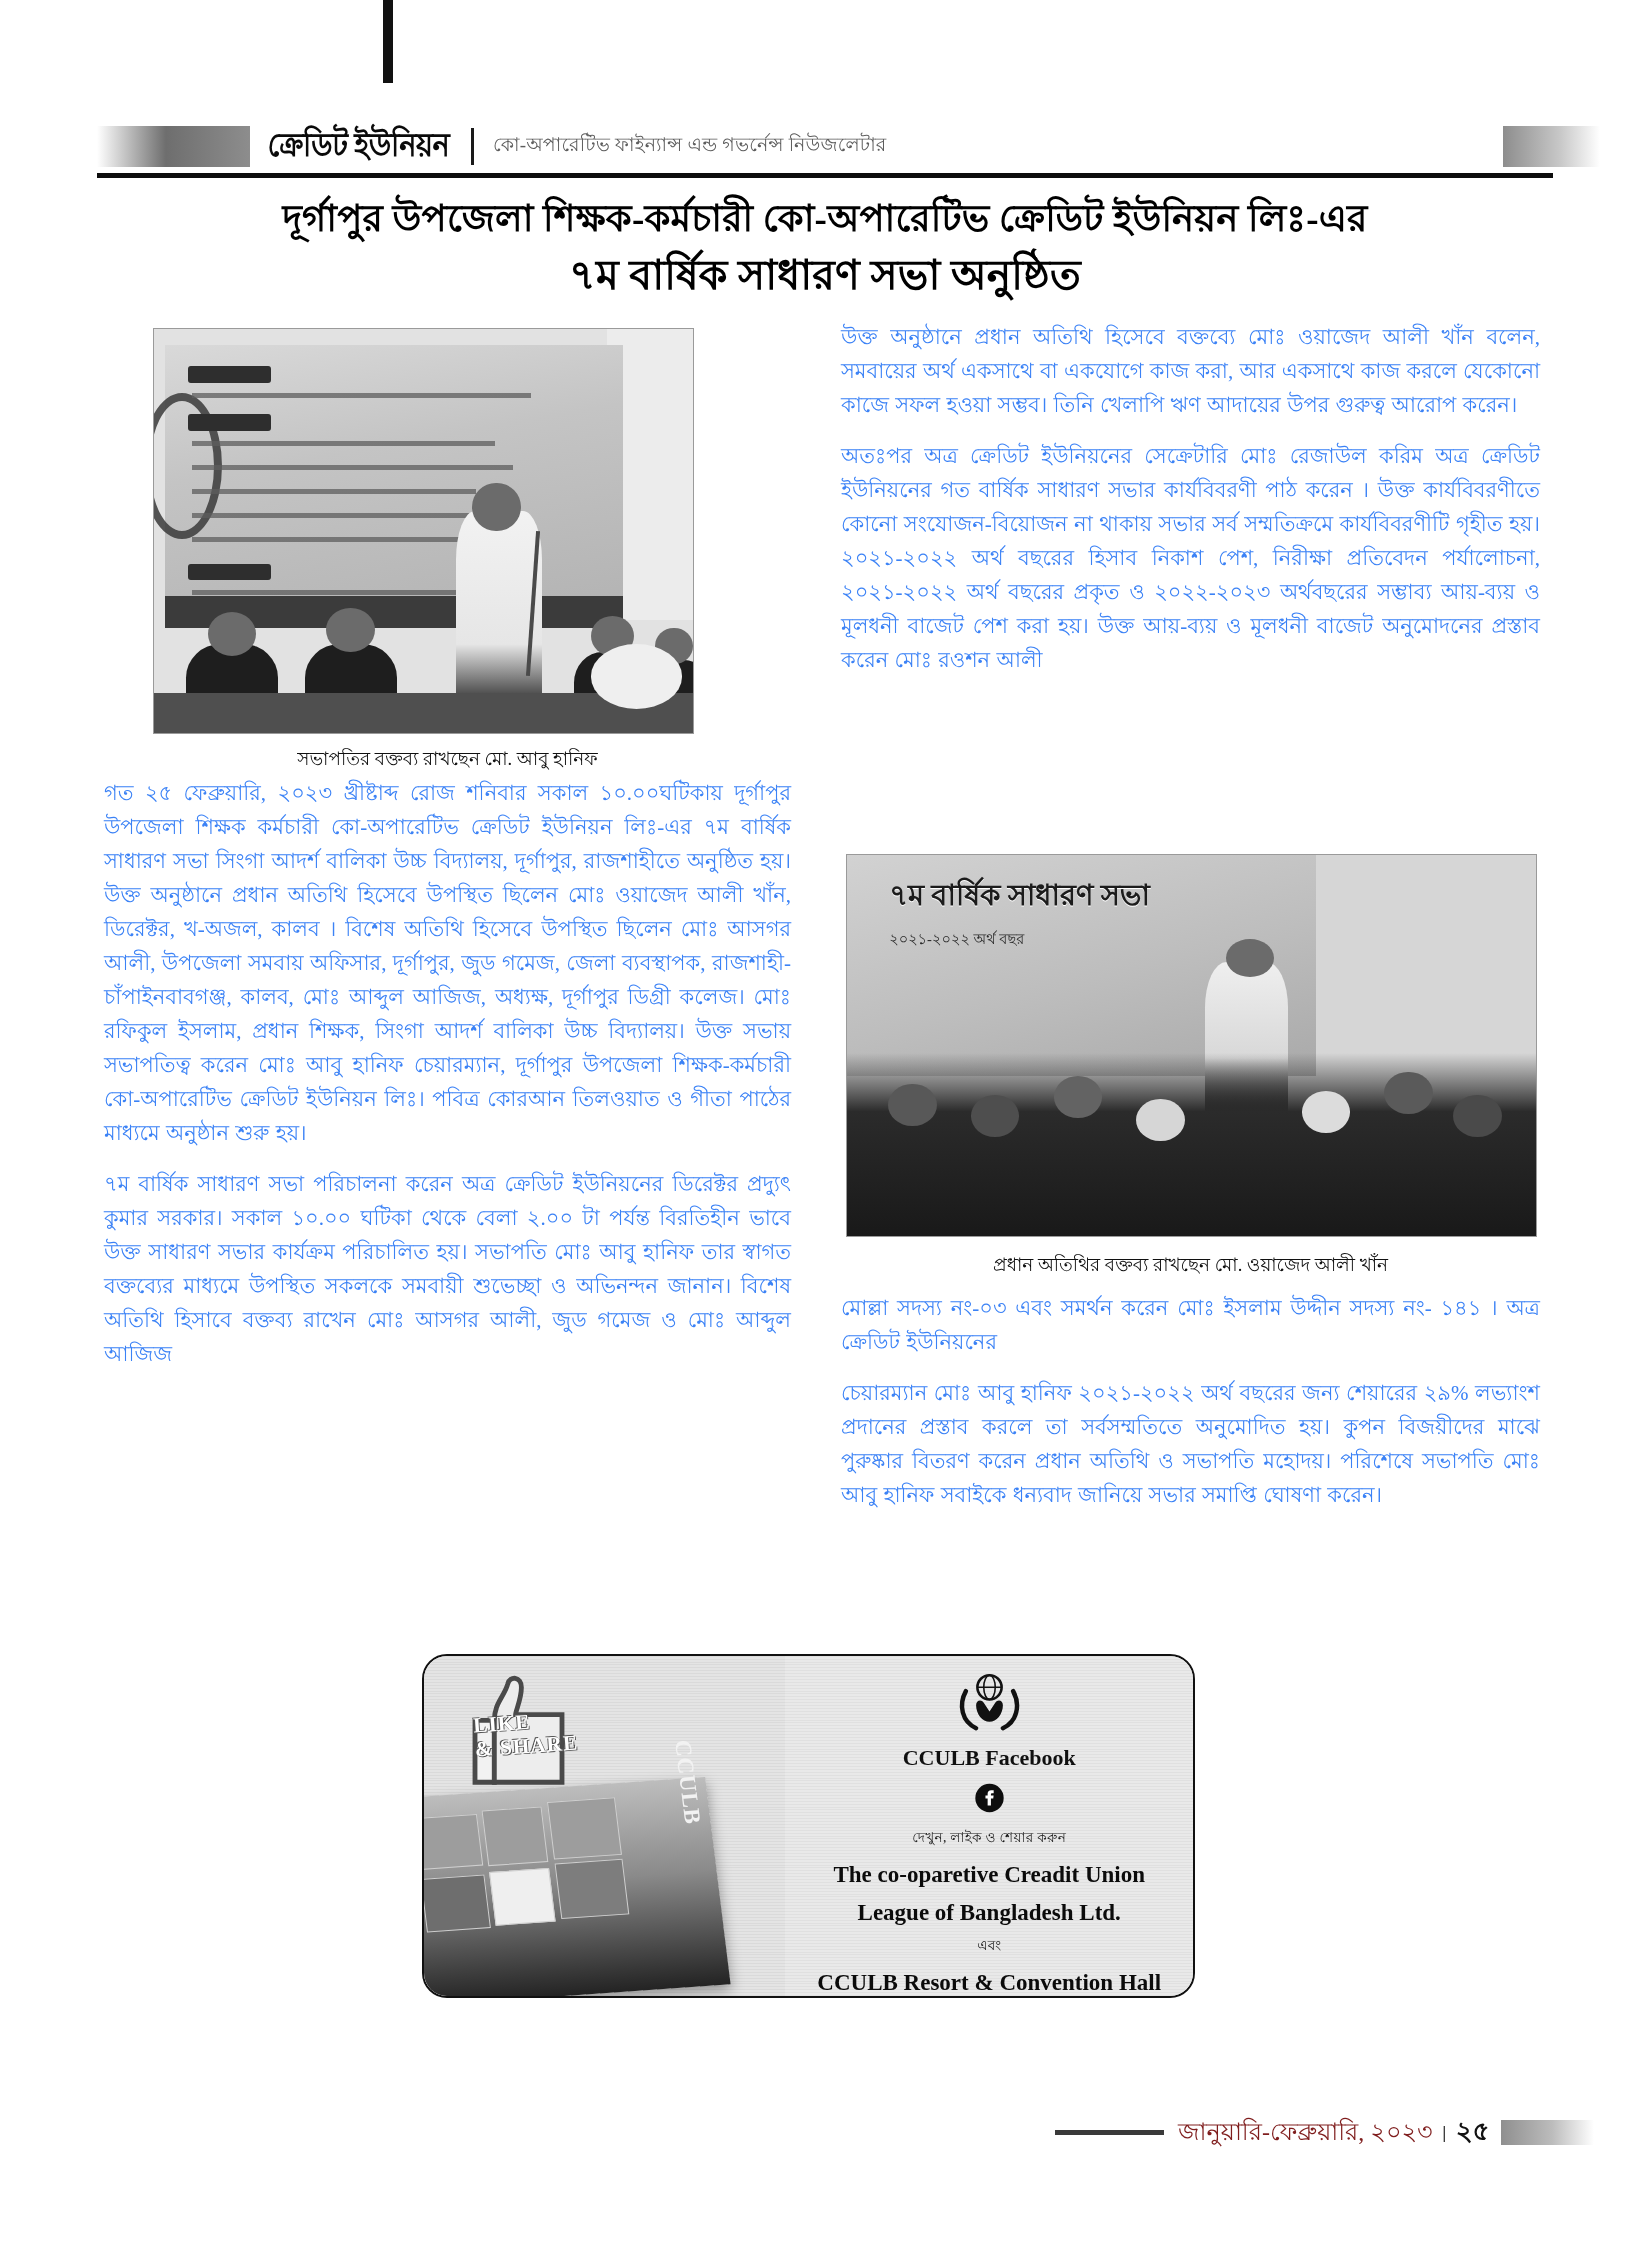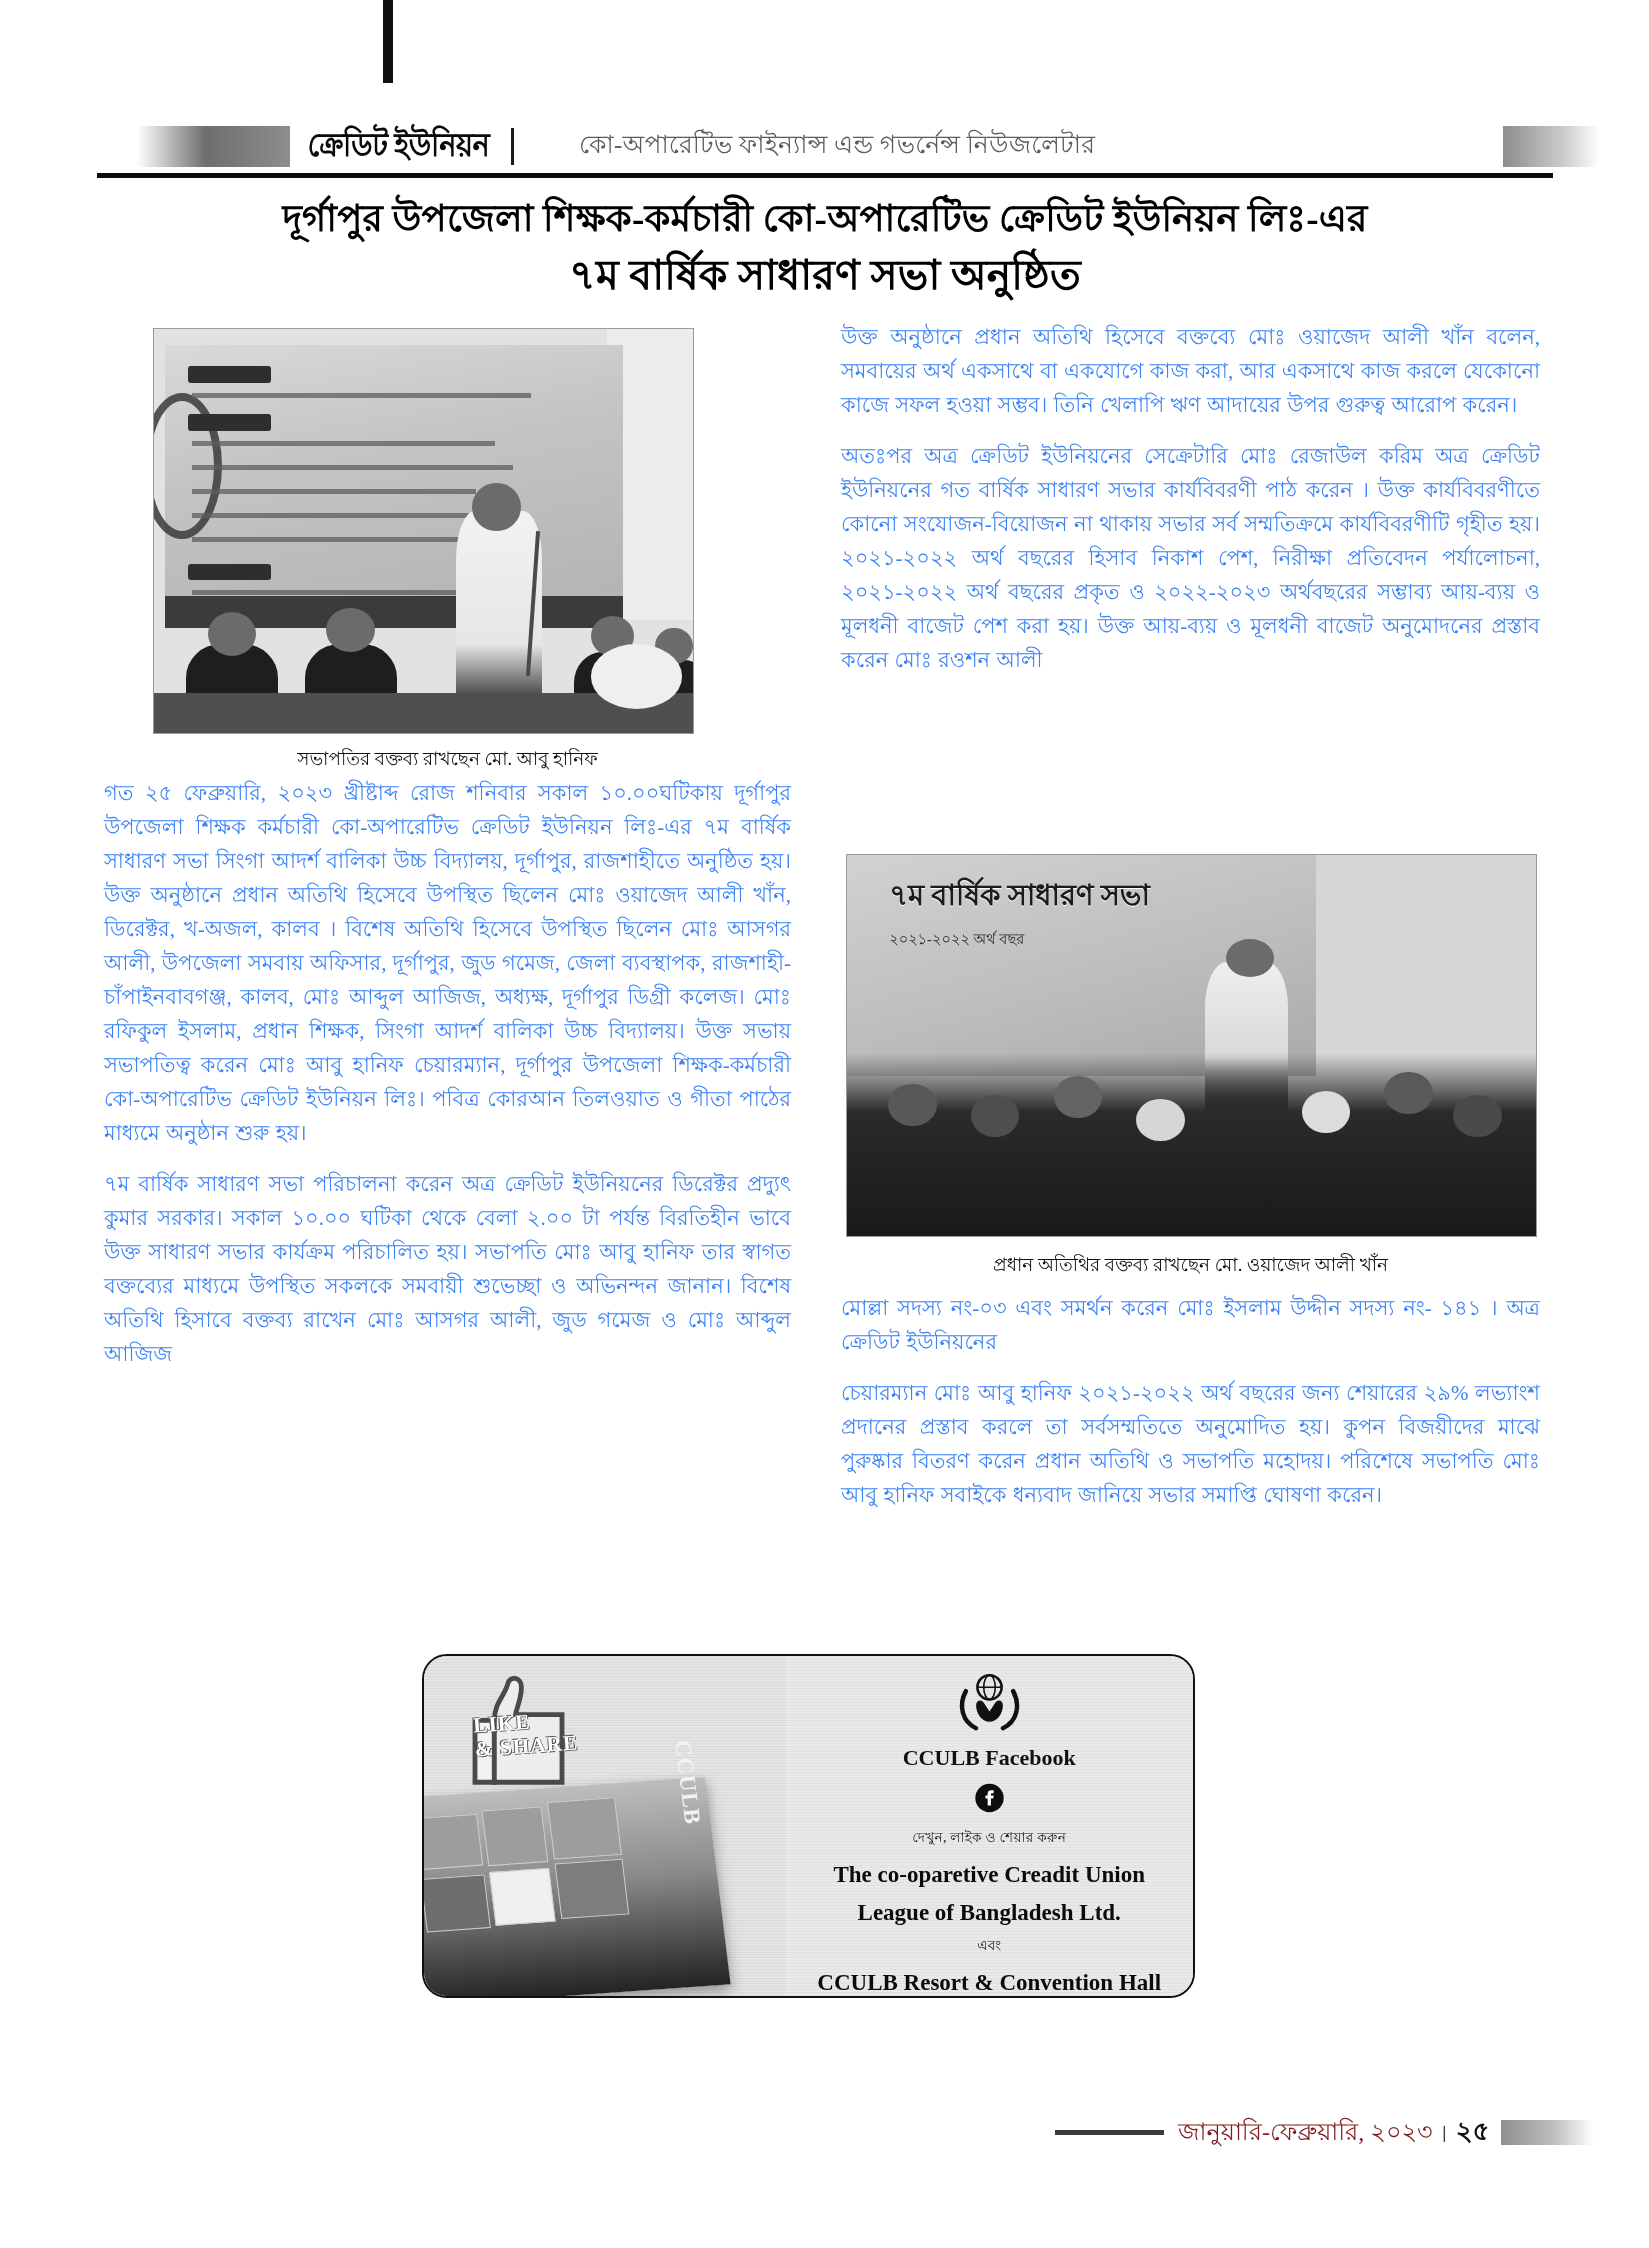--- a/index.html
+++ b/index.html
@@ -28,21 +28,20 @@
     background: #111;
   }
 
   
   .masthead {
     position: absolute;
     left: 0; top: 116px;
     width: 1650px; height: 60px;
     display: flex;
     align-items: center;
-    padding-left: 40px;
   }
   .mast-grad-left {
     width: 153px; height: 41px;
     background: linear-gradient(90deg, #ffffff 0%, #6e6e6e 45%, #8d8d8d 100%);
     margin-left: 97px;
   }
   .mast-logo {
     font-family: "Liberation Serif", serif;
     font-weight: 700;
     font-size: 29px;
@@ -51,25 +50,24 @@
     padding: 0 21.3px 0 17.5px;
     white-space: nowrap;
     transform: scaleY(1.12);
   }
   .mast-divider {
     width: 2.9px; height: 37px;
     background: #1a1a1a;
     margin-right: 19.4px;
   }
   .mast-sub {
-    font-size: 25px;
+    font-size: 19px;
     color: #5d5d5d;
     white-space: nowrap;
     letter-spacing: 0.2px;
-    margin-left: 46px;
   }
   .mast-grad-right {
     position: absolute;
     right: 50px; top: 9.7px;
     width: 97px; height: 41px;
     background: linear-gradient(90deg, #8d8d8d 0%, #c9c9c9 60%, #ffffff 100%);
   }
   .mast-rule {
     position: absolute;
     left: 97px; top: 173px;

